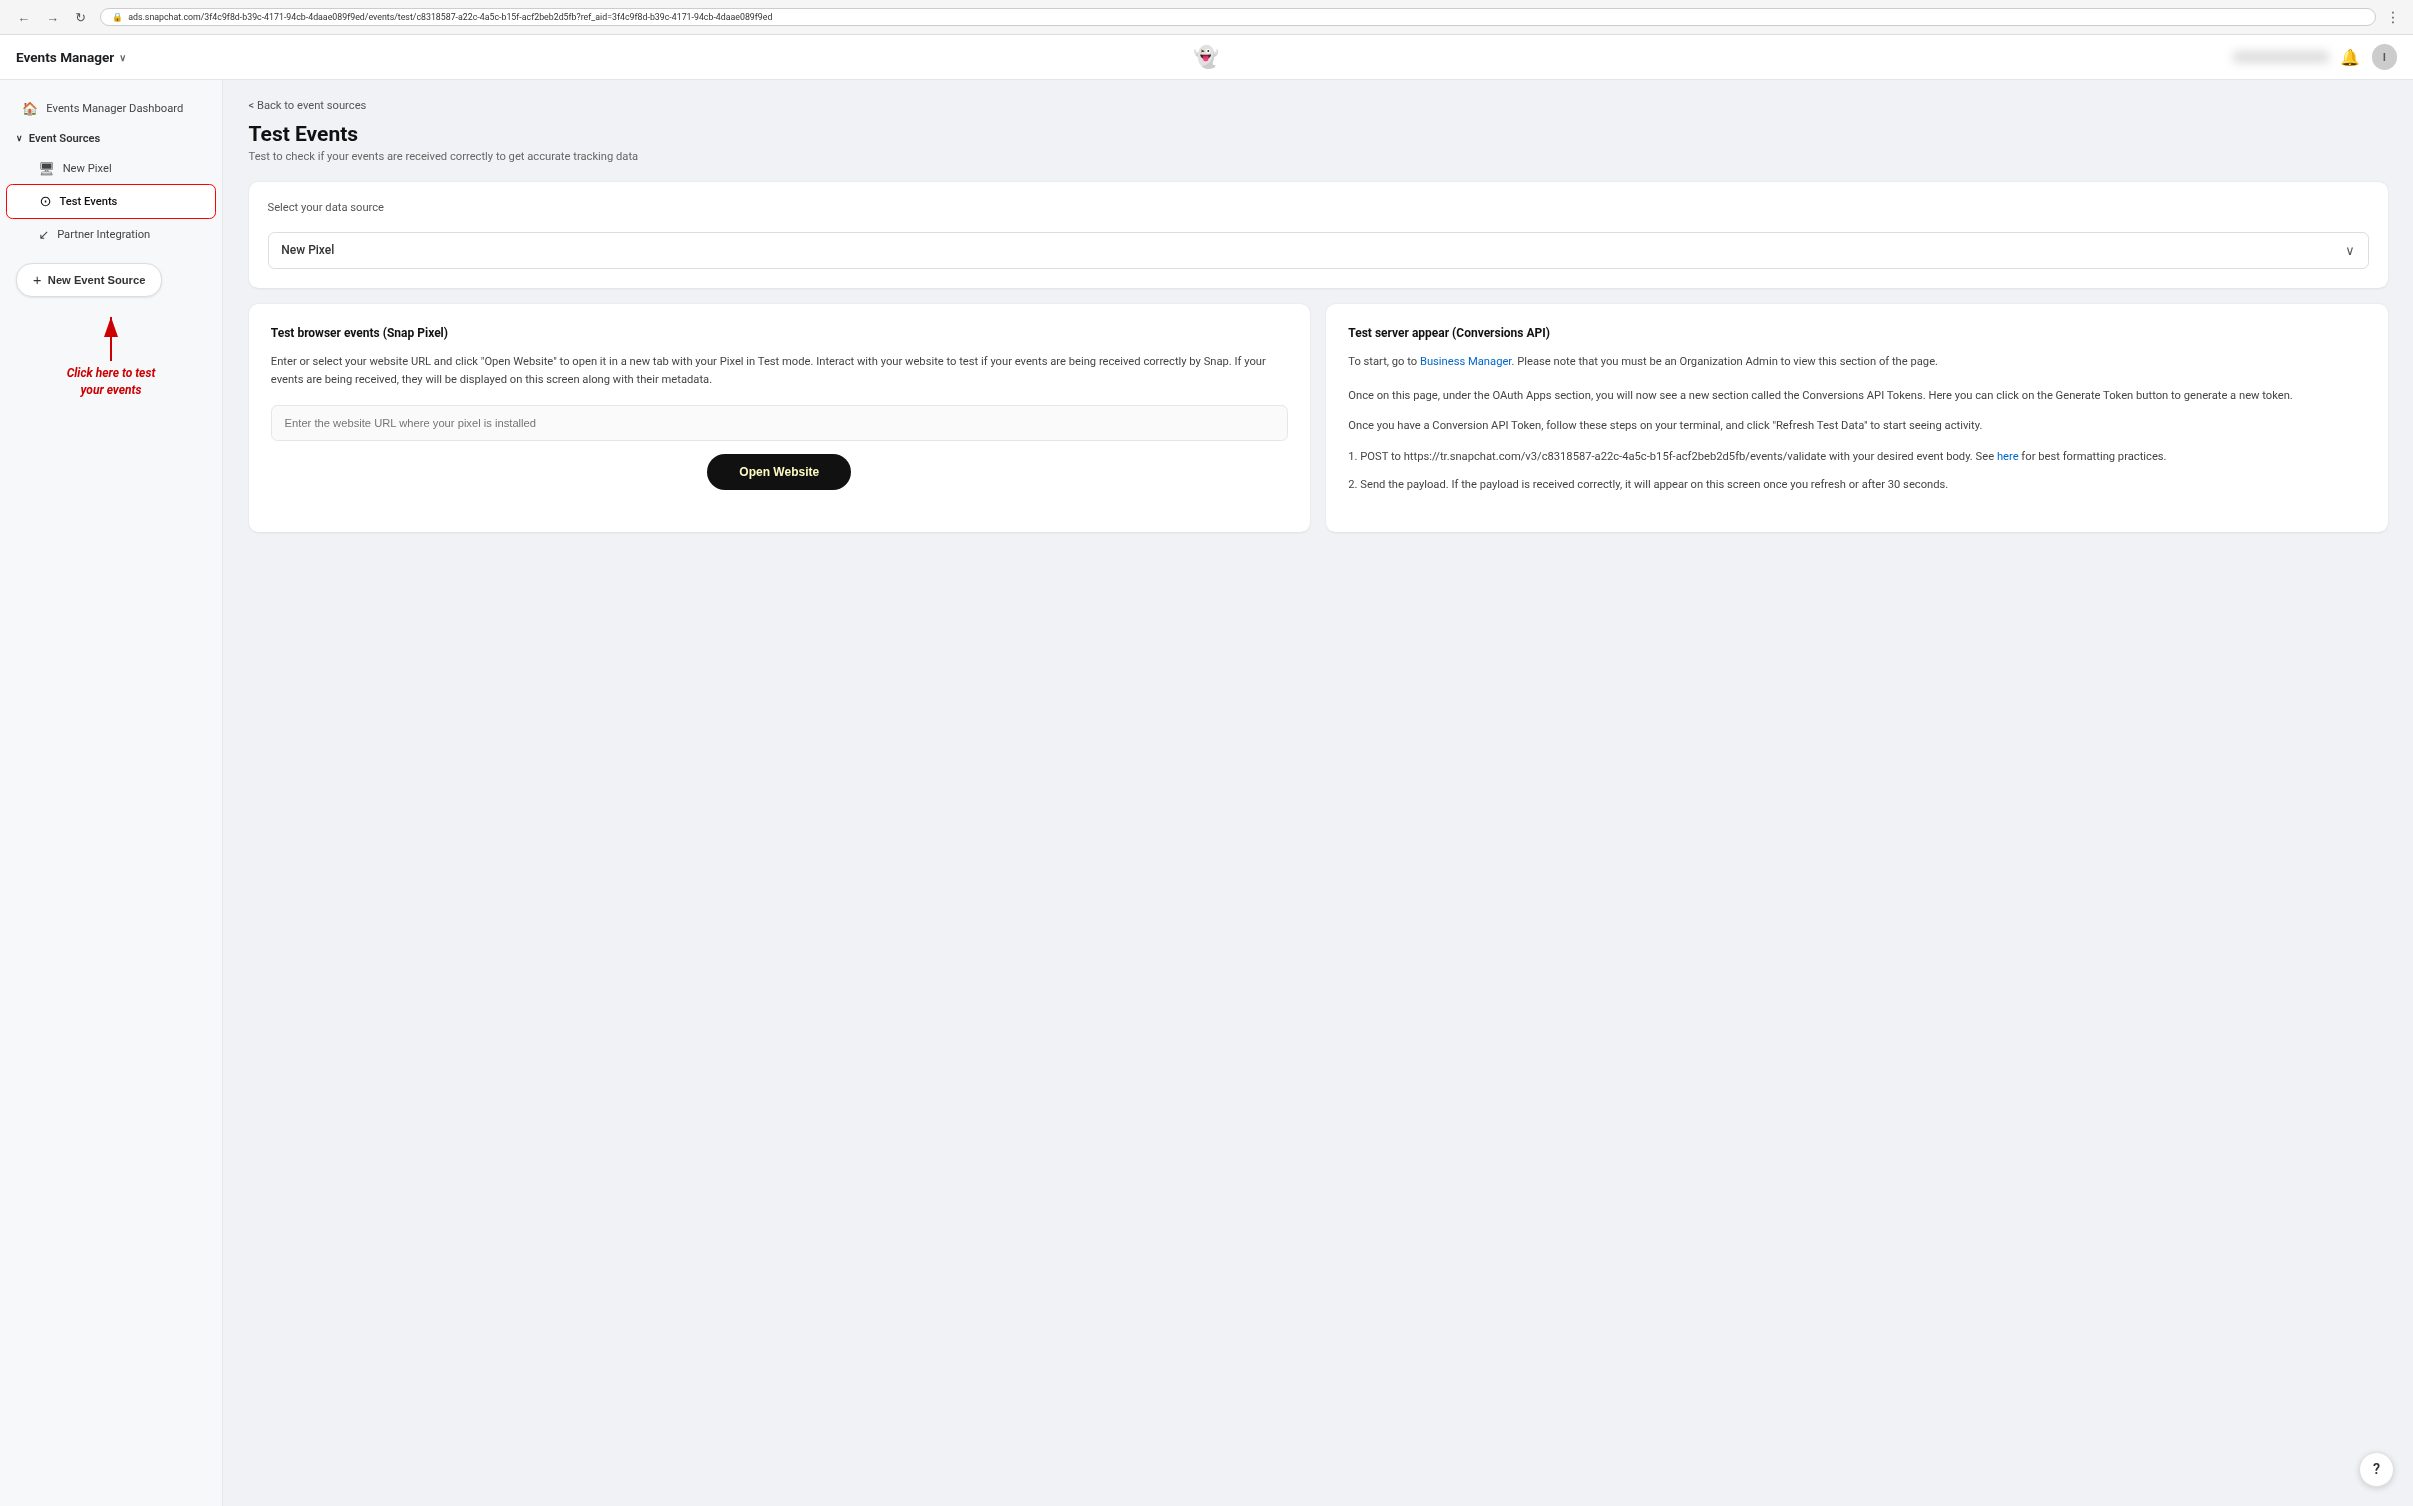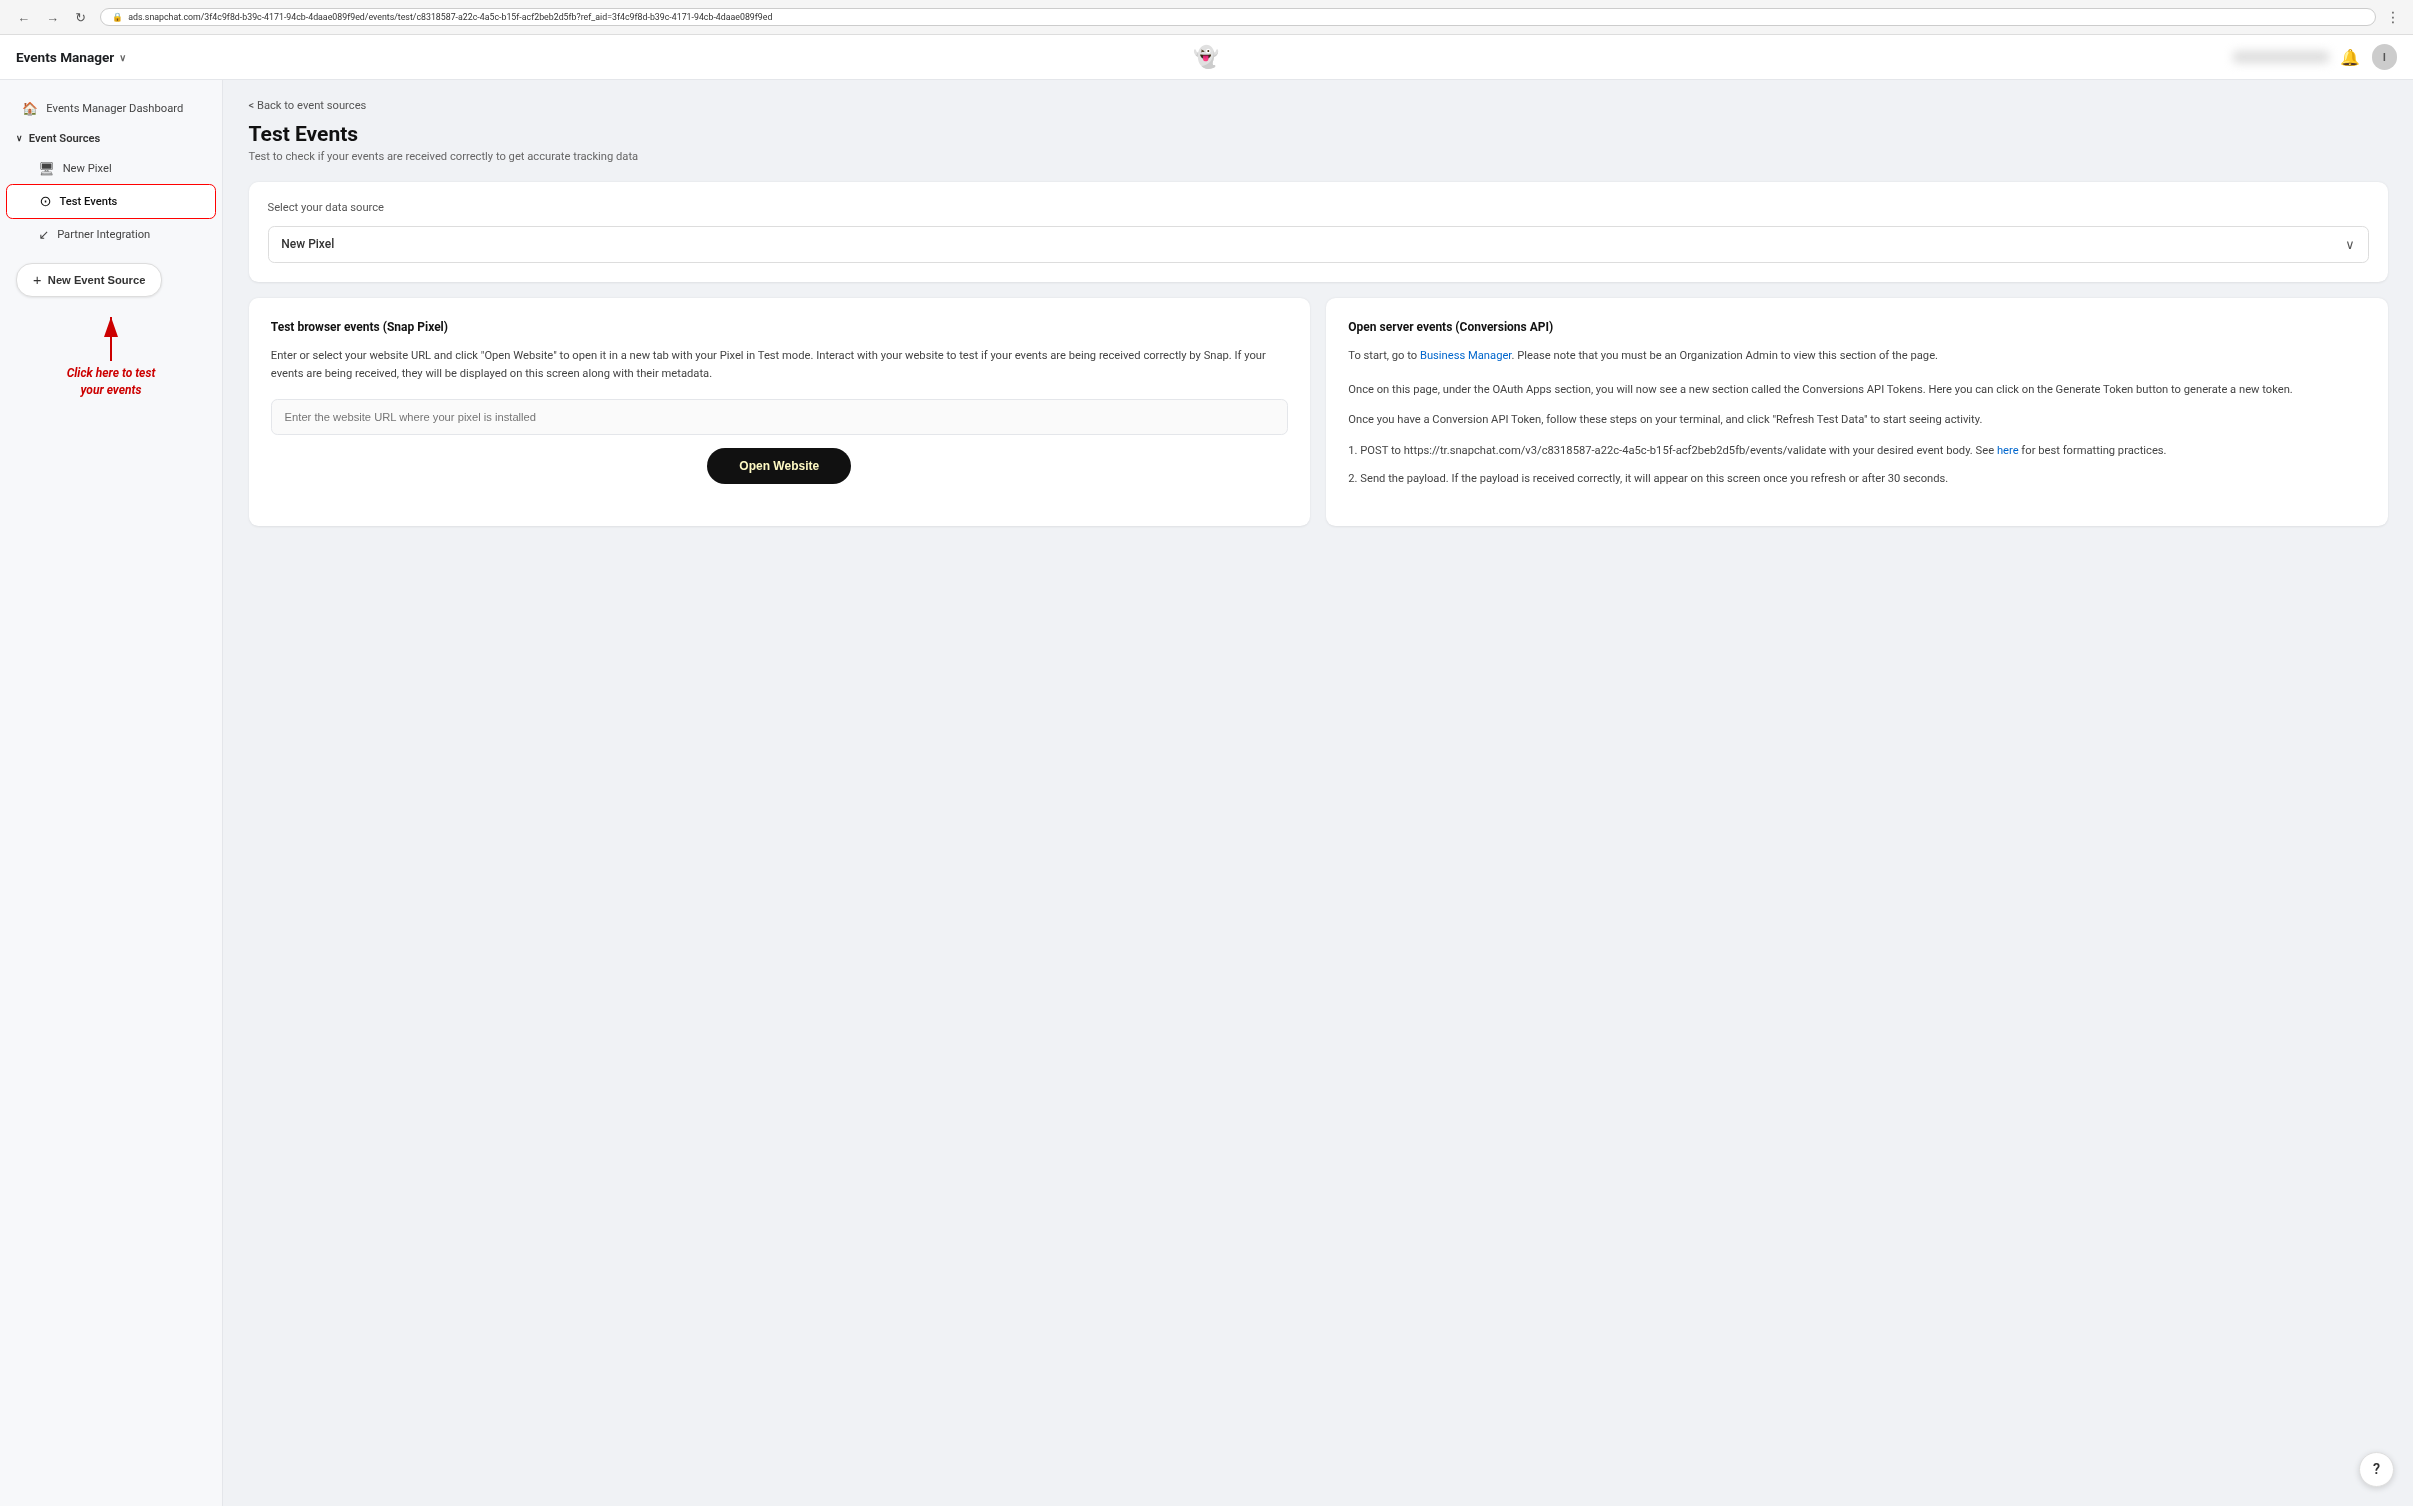--- a/index.html
+++ b/index.html
@@ -178,21 +178,21 @@
     .data-source-card {
       background: white;
       border-radius: 9.6px;
       padding: 19px;
       margin-bottom: 16px;
       box-shadow: 0 0.8px 2.4px rgba(0,0,0,0.08);
     }
     .data-source-label {
       font-size: 11.2px;
       color: #555;
-      margin-bottom: 12px;
+      margin-bottom: 18px;
     }
     .select-wrapper {
       position: relative;
       border: 0.8px solid #ddd;
       border-radius: 6.4px;
       background: white;
       display: flex;
       align-items: center;
       padding: 9.6px 12.8px;
       cursor: pointer;
@@ -372,21 +372,21 @@
     <div class="two-col">
 
       <div class="test-card">
         <h2 class="test-card-title">Test browser events (Snap Pixel)</h2>
         <p class="test-card-body">Enter or select your website URL and click "Open Website" to open it in a new tab with your Pixel in Test mode. Interact with your website to test if your events are being received correctly by Snap. If your events are being received, they will be displayed on this screen along with their metadata.</p>
         <input class="url-input" type="text" placeholder="Enter the website URL where your pixel is installed" style="">
         <button class="open-website-btn">Open Website</button>
       </div>
 
       <div class="test-card">
-        <h2 class="test-card-title">Open server events (Conversions API)</h2>
+        <h2 class="test-card-title">Test server appear (Conversions API)</h2>
         <p class="test-card-body">
           <span>To start, go to </span><a class="link-text">Business Manager</a><span>. Please note that you must be an Organization Admin to view this section of the page.</span>
         </p>
         <p class="test-card-body" style="margin-bottom:12.8px;">Once on this page, under the OAuth Apps section, you will now see a new section called the Conversions API Tokens. Here you can click on the Generate Token button to generate a new token.</p>
         <p class="test-card-body" style="margin-bottom:12.8px;">Once you have a Conversion API Token, follow these steps on your terminal, and click "Refresh Test Data" to start seeing activity.</p>
         <p class="test-card-body" style="margin-bottom:9.6px;">
           <span>1. POST to https://tr.snapchat.com/v3/c8318587-a22c-4a5c-b15f-acf2beb2d5fb/events/validate with your desired event body. See </span><a class="link-text">here</a><span> for best formatting practices.</span>
         </p>
         <p class="test-card-body">2. Send the payload. If the payload is received correctly, it will appear on this screen once you refresh or after 30 seconds.</p>
       </div>

